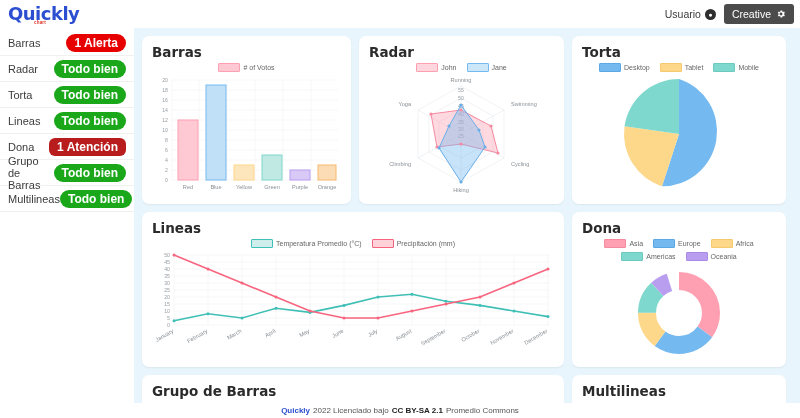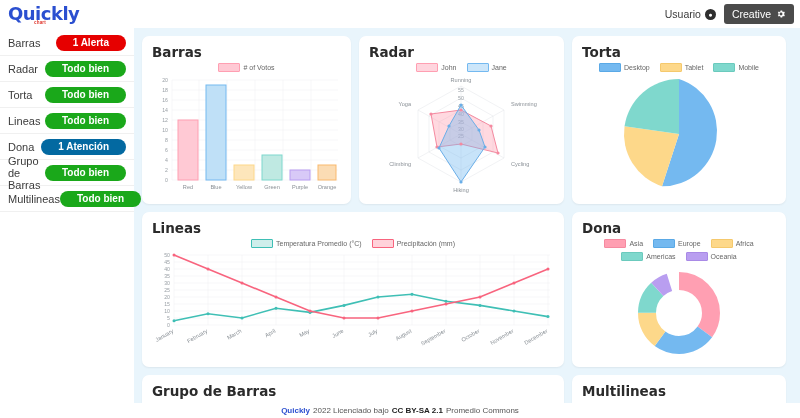--- a/index.html
+++ b/index.html
@@ -51,26 +51,26 @@
     width: 134px; background: #ffffff; flex: 0 0 134px;
     padding-top: 2px; height: 100%;
   }
   .nav-item {
     display: flex; align-items: center; justify-content: space-between;
     padding: 7px 8px 7px 8px; border-bottom: 1px solid #f0f0f0;
     cursor: pointer; height: 26px;
   }
   .nav-label { font-size: 11px; color: #3b3b3b; }
   .badge {
-    font-size: 10px; font-weight: bold; color: #fff;
-    border-radius: 9px; padding: 3px 17px; white-space: nowrap; line-height: 1;
+    font-size: 12px; font-weight: bold; color: #fff;
+    border-radius: 9px; padding: 3px 8px; white-space: nowrap; line-height: 1;
   }
   .badge.red { background: #e60000; }
   .badge.green { background: #1aa81a; }
-  .badge.amber { background: #0369a1; color: #fff; }
+  .badge.amber { background: #b91c1c; color: #fff; border-radius: 6px; }
 
   .content {
     flex: 1; padding: 8px 6px 0 8px; overflow: hidden; position: relative;
   }
   .grid-row { display: flex; gap: 8px; margin-bottom: 8px; }
 
   .card {
     background: #fff; border-radius: 7px; padding: 8px 10px 6px 10px;
     box-shadow: 0 1px 2px rgba(0,0,0,.06);
     display: flex; flex-direction: column;

